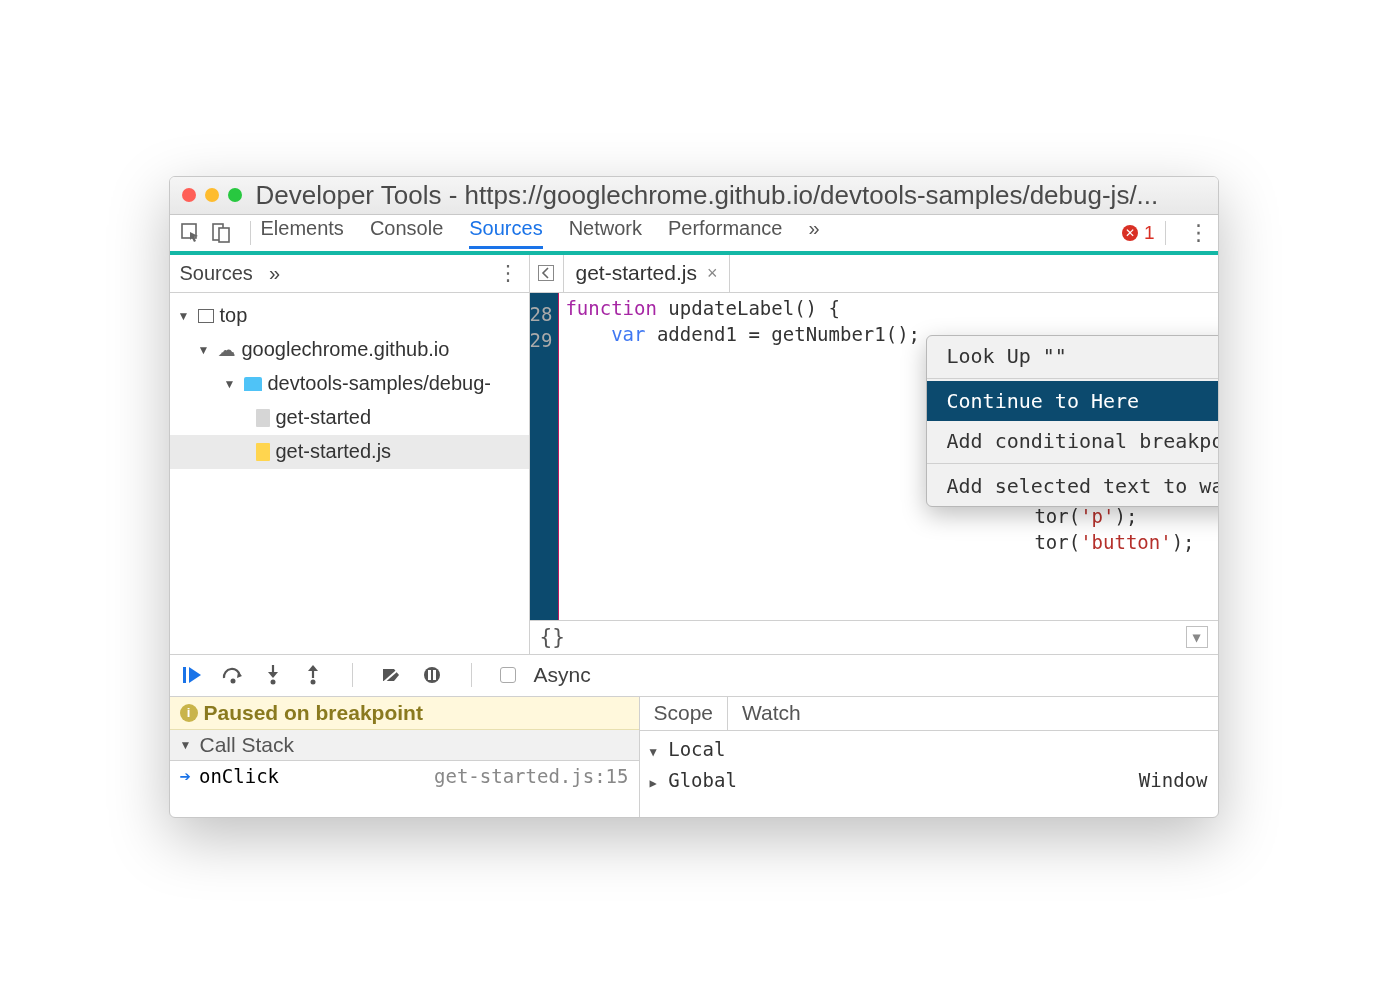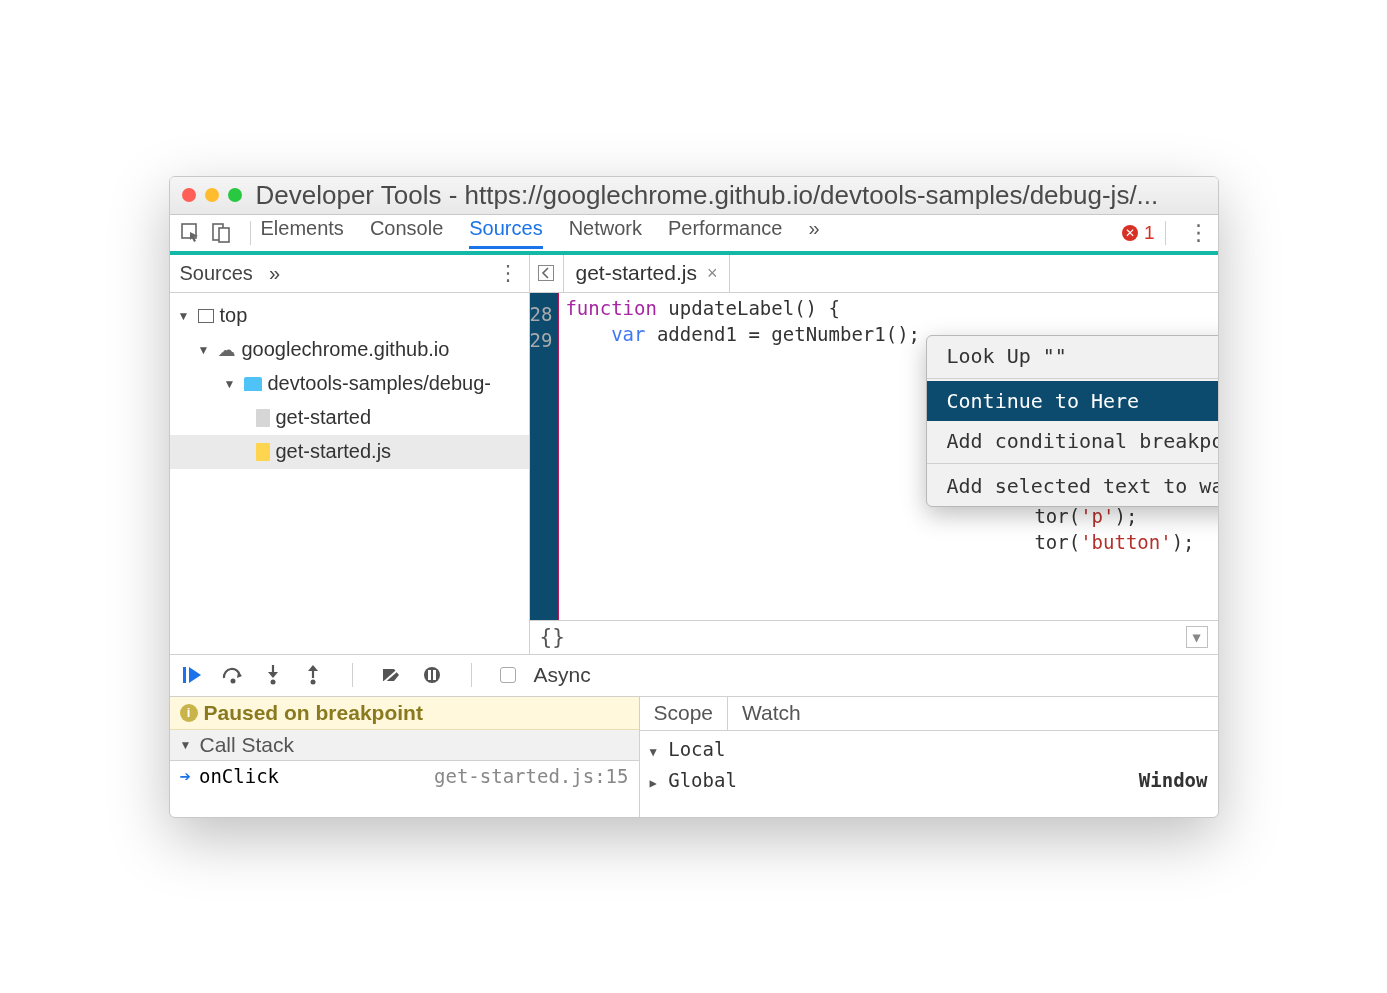--- a/index.html
+++ b/index.html
@@ -95,21 +95,21 @@
 .cshead { background:#f1f1f1; border-bottom:1px solid #d0d0d0; padding:3px 10px; color:#555; display:flex; align-items:center; gap:6px;}
 .csrow { padding:4px 10px; display:flex; align-items:center; font-family:Menlo,monospace; font-size:19px;}
 .csrow .loc { margin-left:auto; color:#888;}
 .csrow .arrbl { color:#1a73e8; margin-right:8px;}
 .dbgR { flex:1; display:flex; flex-direction:column;}
 .scwatch { height:34px; border-bottom:1px solid #d0d0d0; display:flex;}
 .scw-tab { padding:4px 14px; color:#555;}
 .scw-tab.active { background:#fff; border-right:1px solid #d0d0d0;}
 .scopes { flex:1; padding:4px 10px; font-family:Menlo,monospace; font-size:19px; color:#333; line-height:28px;}
 .scopes .th { color:#a626a4;}
-.scopes .win { float:right; color:#333;font-weight:bold;}
+.scopes .win { float:right; color:#333;}
 
 svg { display:block;}
 </style>
 </head>
 <body>
 
 <div class="window">
 
   <div class="titlebar">
     <div class="traffic">

